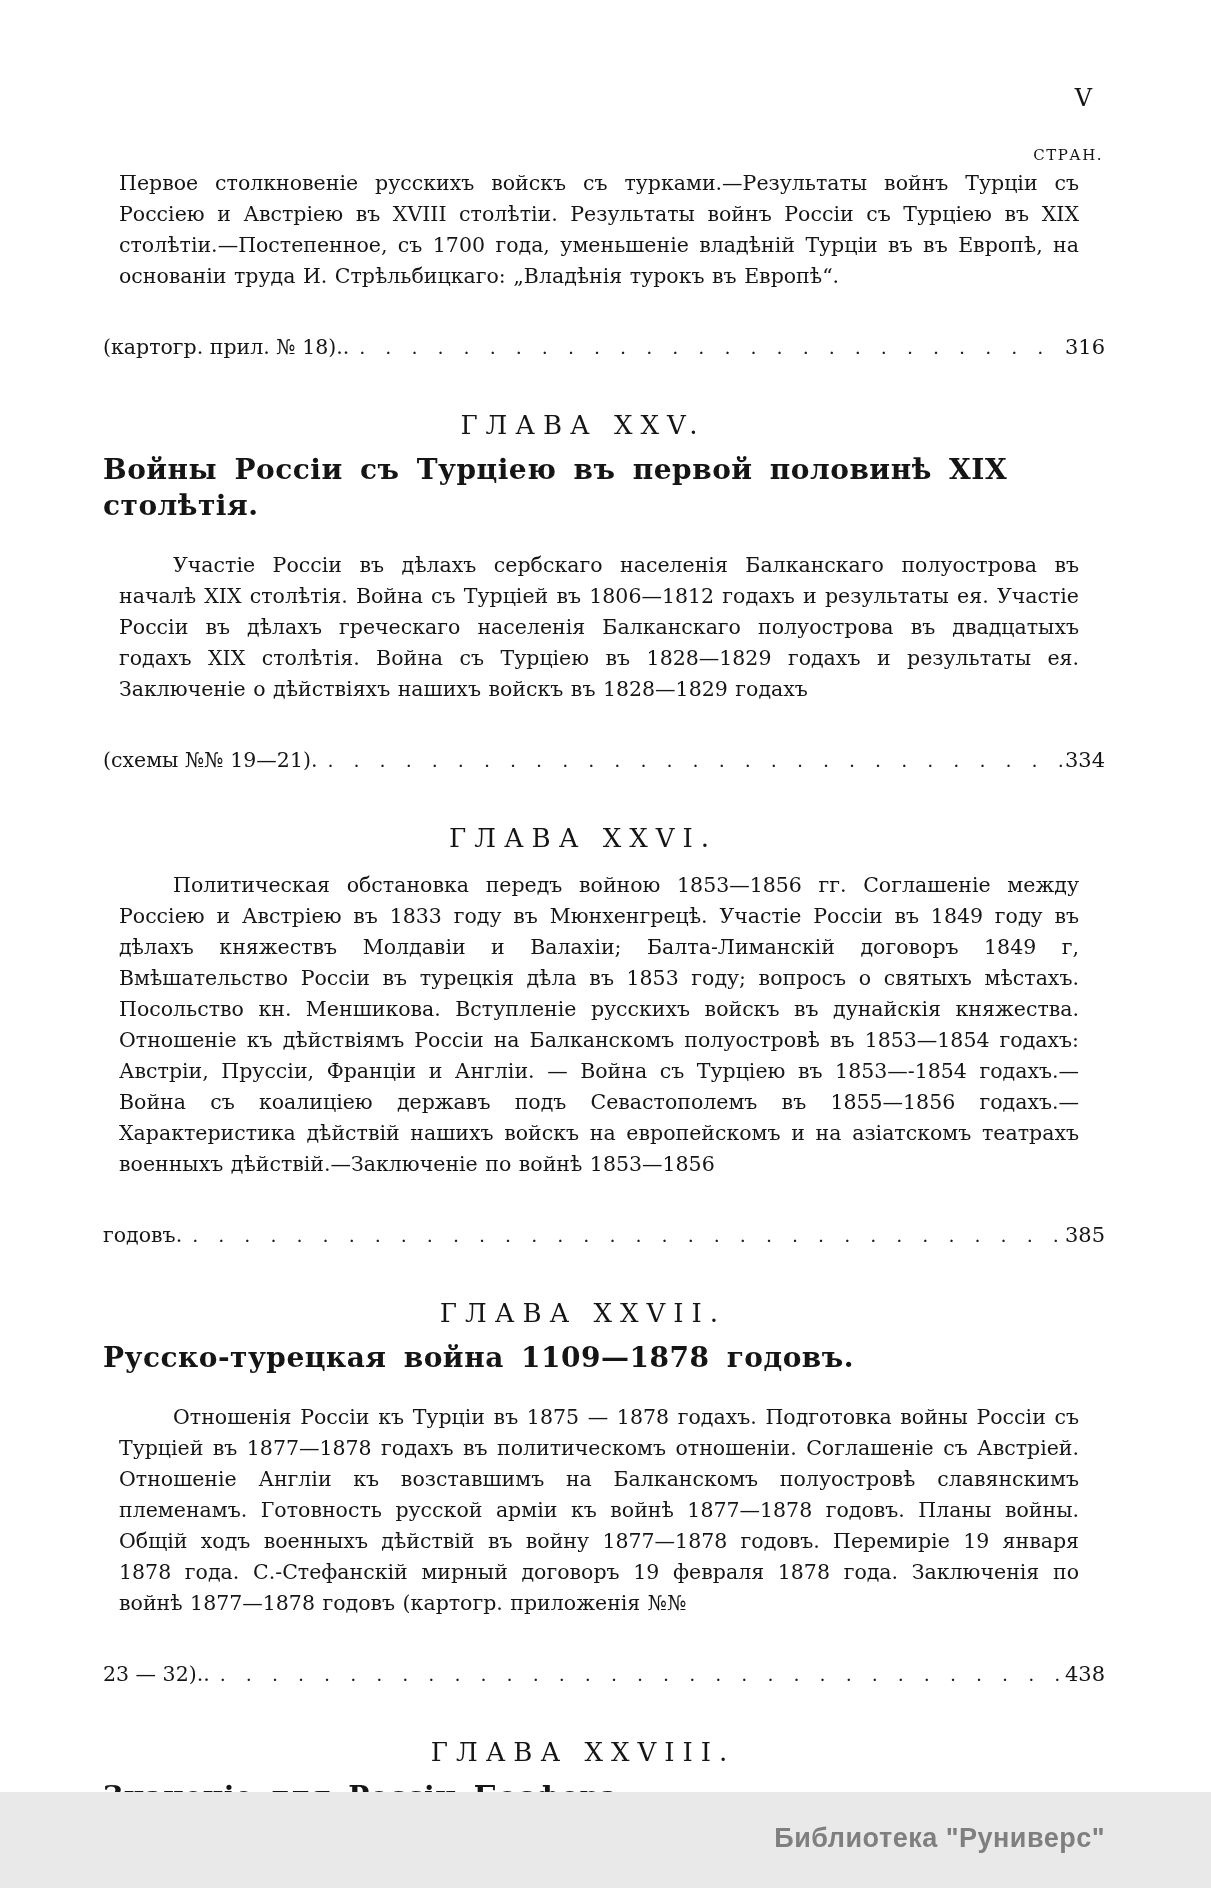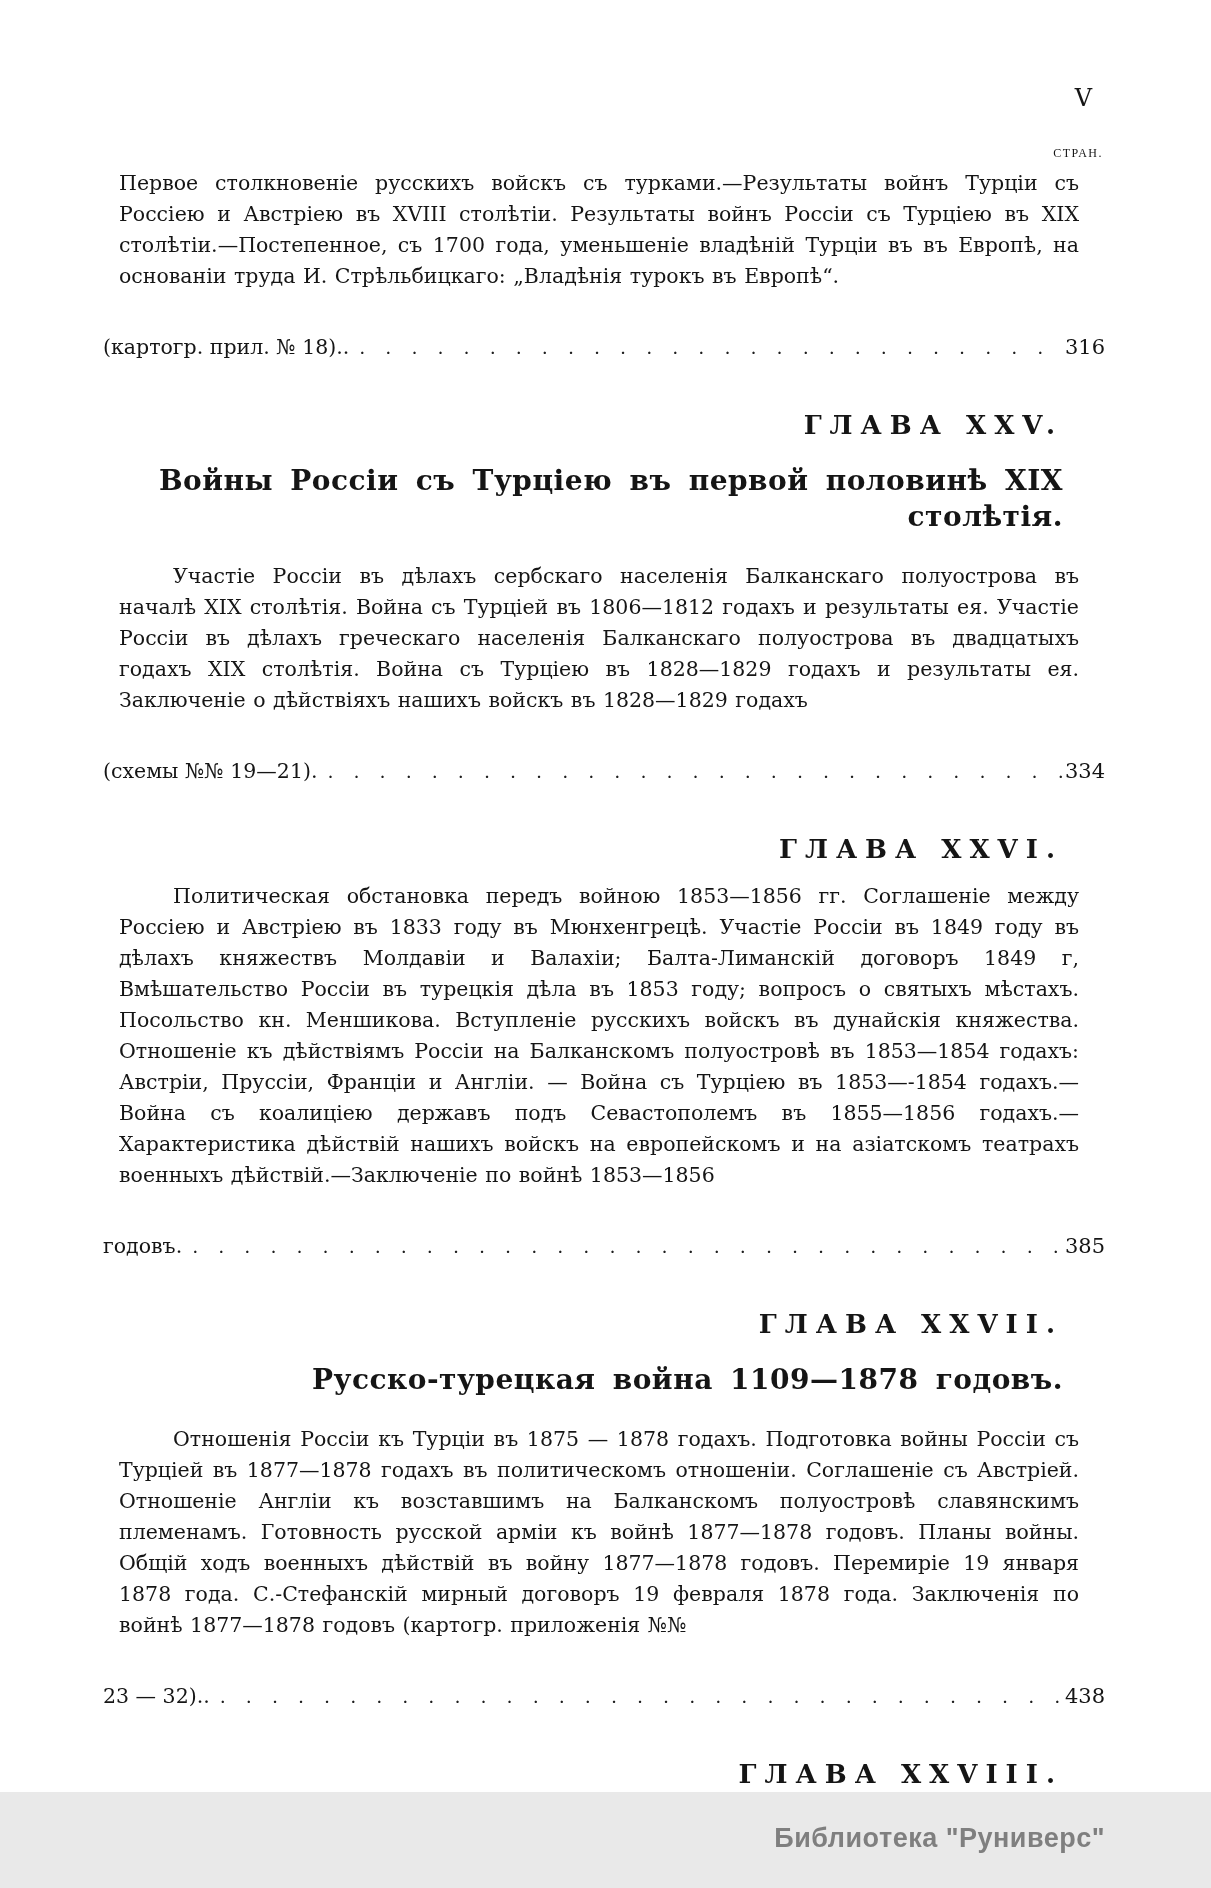--- a/index.html
+++ b/index.html
@@ -20,23 +20,22 @@
     position: absolute;
     top: 84px;
     right: 118px;
     font-size: 24px;
     letter-spacing: 1px;
   }
   .col-header {
     position: absolute;
     top: 146px;
     right: 108px;
-    font-size: 12px;
+    font-size: 15px;
     letter-spacing: 1.5px;
-    font-family: Liberation Serif, serif;
   }
   .content {
     position: absolute;
     left: 103px;
     top: 152px;
     width: 1002px;
   }
   .entry-body {
     width: 960px;
     margin: 16px;
@@ -69,30 +68,30 @@
     font-size: 19px;
     color: #1d1d1d;
   }
   .page-ref {
     flex: none;
     font-size: 21px;
   }
   .chapter-heading {
     width: 960px;
     margin: 46px 0 0 0;
-    text-align: right;
+    text-align: center;
     font-size: 26px;
     line-height: 32px;
     letter-spacing: 8px;
-    font-weight: bold;
+    font-weight: normal;
   }
   .chapter-title {
     width: 960px;
-    margin: 22px 0 26px 0;
-    text-align: right;
+    margin: 11px 0 26px 0;
+    text-align: left;
     font-size: 28px;
     line-height: 36px;
     font-weight: bold;
     word-spacing: 7px;
     letter-spacing: 0.5px;
   }
   .footer-band {
     position: absolute;
     left: 0;
     bottom: 0;

